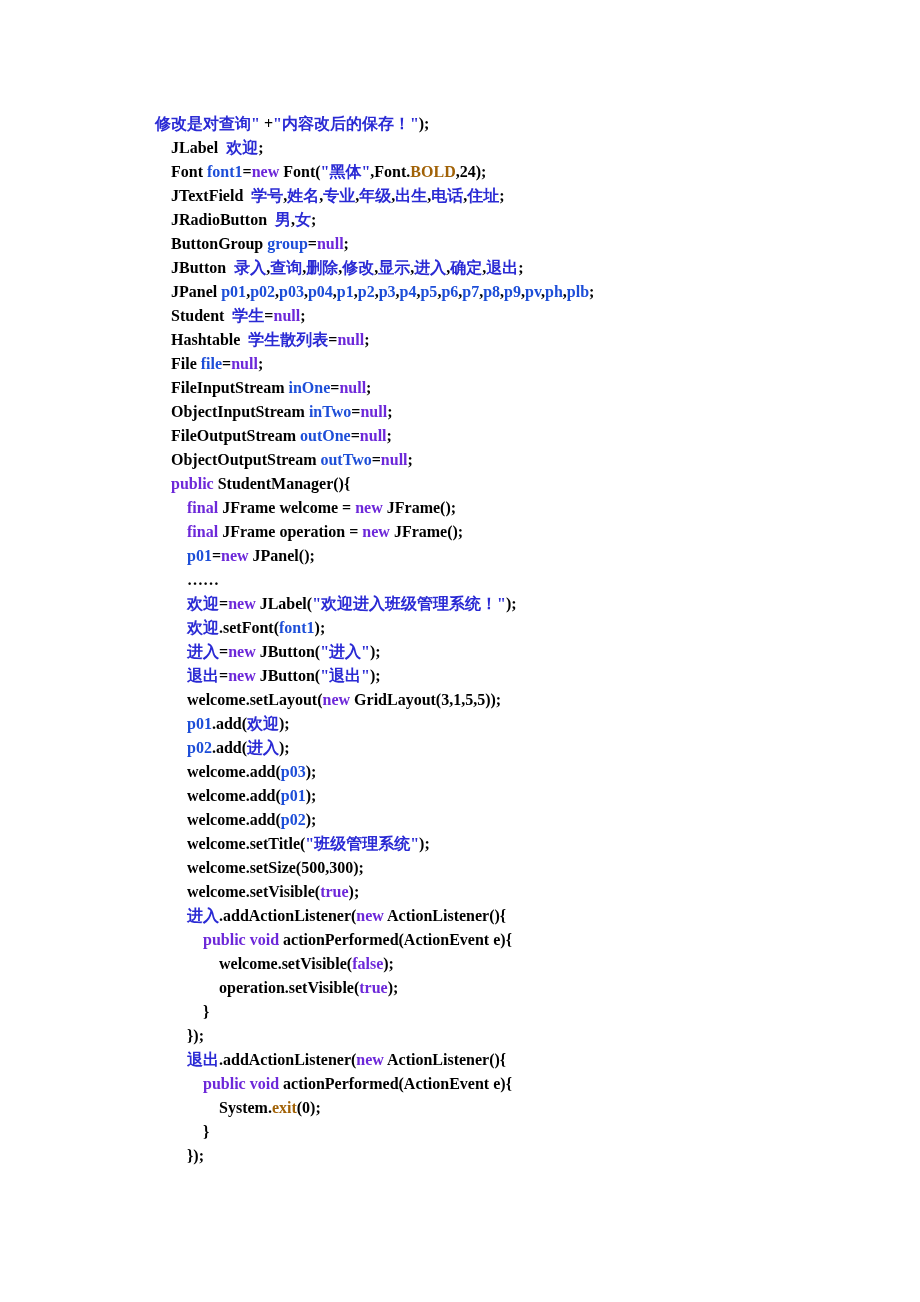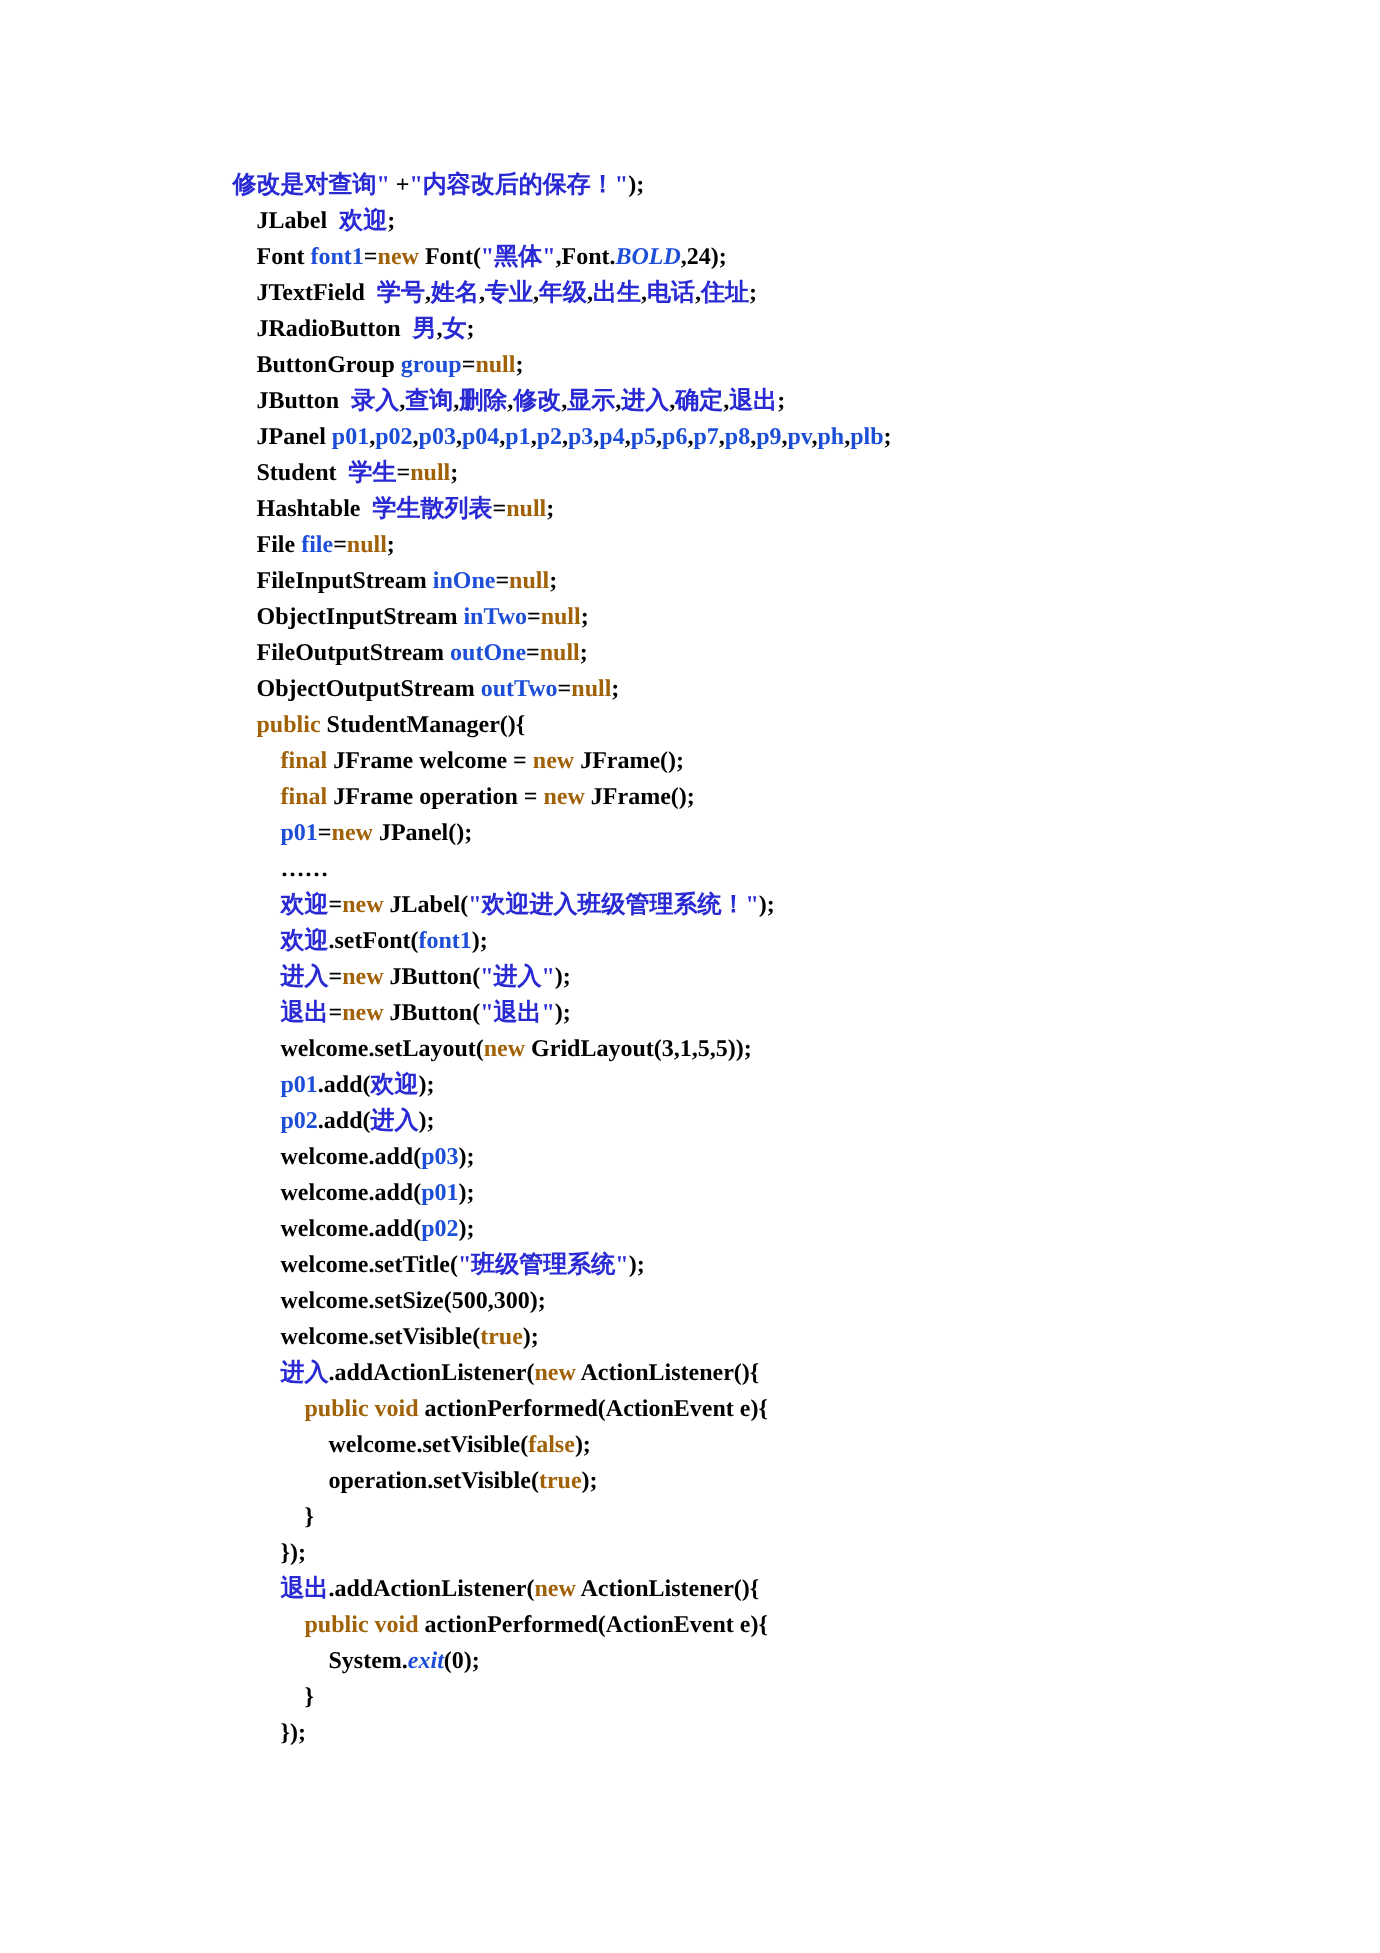--- a/index.html
+++ b/index.html
@@ -18,22 +18,22 @@
   padding:112px 0 0 0;
   box-sizing:border-box;
 }
 .code{
   padding-left:155px;
   white-space:pre;
   font-family:"Times New Roman","SimSun",serif;
 }
 
 .s{color:#2a2ad4;}           
-.k{color:#a16207;}           
-.i{color:#1d4ed8;font-style:italic;} 
+.k{color:#6d28d9;}           
+.i{color:#a16207;} 
 .t{color:#000;}              
 .v{color:#1d4ed8;}
 .line{min-height:24px;}
 </style>
 </head>
 <body>
 
 <div class="page">
   <div class="code" id="code-container"><div class="line"><span class="s">修改是对查询" </span><span class="t">+</span><span class="s">"内容改后的保存！"</span><span class="t">);</span></div><div class="line">    <span class="t">JLabel  </span><span class="s">欢迎</span><span class="t">;</span></div><div class="line">    <span class="t">Font </span><span class="v">font1</span><span class="t">=</span><span class="k">new</span><span class="t"> Font(</span><span class="s">"黑体"</span><span class="t">,Font.</span><span class="i">BOLD</span><span class="t">,24);</span></div><div class="line">    <span class="t">JTextField  </span><span class="s">学号</span><span class="t">,</span><span class="s">姓名</span><span class="t">,</span><span class="s">专业</span><span class="t">,</span><span class="s">年级</span><span class="t">,</span><span class="s">出生</span><span class="t">,</span><span class="s">电话</span><span class="t">,</span><span class="s">住址</span><span class="t">;</span></div><div class="line">    <span class="t">JRadioButton  </span><span class="s">男</span><span class="t">,</span><span class="s">女</span><span class="t">;</span></div><div class="line">    <span class="t">ButtonGroup </span><span class="v">group</span><span class="t">=</span><span class="k">null</span><span class="t">;</span></div><div class="line">    <span class="t">JButton  </span><span class="s">录入</span><span class="t">,</span><span class="s">查询</span><span class="t">,</span><span class="s">删除</span><span class="t">,</span><span class="s">修改</span><span class="t">,</span><span class="s">显示</span><span class="t">,</span><span class="s">进入</span><span class="t">,</span><span class="s">确定</span><span class="t">,</span><span class="s">退出</span><span class="t">;</span></div><div class="line">    <span class="t">JPanel </span><span class="v">p01</span><span class="t">,</span><span class="v">p02</span><span class="t">,</span><span class="v">p03</span><span class="t">,</span><span class="v">p04</span><span class="t">,</span><span class="v">p1</span><span class="t">,</span><span class="v">p2</span><span class="t">,</span><span class="v">p3</span><span class="t">,</span><span class="v">p4</span><span class="t">,</span><span class="v">p5</span><span class="t">,</span><span class="v">p6</span><span class="t">,</span><span class="v">p7</span><span class="t">,</span><span class="v">p8</span><span class="t">,</span><span class="v">p9</span><span class="t">,</span><span class="v">pv</span><span class="t">,</span><span class="v">ph</span><span class="t">,</span><span class="v">plb</span><span class="t">;</span></div><div class="line">    <span class="t">Student  </span><span class="s">学生</span><span class="t">=</span><span class="k">null</span><span class="t">;</span></div><div class="line">    <span class="t">Hashtable  </span><span class="s">学生散列表</span><span class="t">=</span><span class="k">null</span><span class="t">;</span></div><div class="line">    <span class="t">File </span><span class="v">file</span><span class="t">=</span><span class="k">null</span><span class="t">;</span></div><div class="line">    <span class="t">FileInputStream </span><span class="v">inOne</span><span class="t">=</span><span class="k">null</span><span class="t">;</span></div><div class="line">    <span class="t">ObjectInputStream </span><span class="v">inTwo</span><span class="t">=</span><span class="k">null</span><span class="t">;</span></div><div class="line">    <span class="t">FileOutputStream </span><span class="v">outOne</span><span class="t">=</span><span class="k">null</span><span class="t">;</span></div><div class="line">    <span class="t">ObjectOutputStream </span><span class="v">outTwo</span><span class="t">=</span><span class="k">null</span><span class="t">;</span></div><div class="line">    <span class="k">public</span><span class="t"> StudentManager(){</span></div><div class="line">        <span class="k">final</span><span class="t"> JFrame welcome = </span><span class="k">new</span><span class="t"> JFrame();</span></div><div class="line">        <span class="k">final</span><span class="t"> JFrame operation = </span><span class="k">new</span><span class="t"> JFrame();</span></div><div class="line">        <span class="v">p01</span><span class="t">=</span><span class="k">new</span><span class="t"> JPanel();</span></div><div class="line">        <span class="t">……</span></div><div class="line">        <span class="s">欢迎</span><span class="t">=</span><span class="k">new</span><span class="t"> JLabel(</span><span class="s">"欢迎进入班级管理系统！"</span><span class="t">);</span></div><div class="line">        <span class="s">欢迎</span><span class="t">.setFont(</span><span class="v">font1</span><span class="t">);</span></div><div class="line">        <span class="s">进入</span><span class="t">=</span><span class="k">new</span><span class="t"> JButton(</span><span class="s">"进入"</span><span class="t">);</span></div><div class="line">        <span class="s">退出</span><span class="t">=</span><span class="k">new</span><span class="t"> JButton(</span><span class="s">"退出"</span><span class="t">);</span></div><div class="line">        <span class="t">welcome.setLayout(</span><span class="k">new</span><span class="t"> GridLayout(3,1,5,5));</span></div><div class="line">        <span class="v">p01</span><span class="t">.add(</span><span class="s">欢迎</span><span class="t">);</span></div><div class="line">        <span class="v">p02</span><span class="t">.add(</span><span class="s">进入</span><span class="t">);</span></div><div class="line">        <span class="t">welcome.add(</span><span class="v">p03</span><span class="t">);</span></div><div class="line">        <span class="t">welcome.add(</span><span class="v">p01</span><span class="t">);</span></div><div class="line">        <span class="t">welcome.add(</span><span class="v">p02</span><span class="t">);</span></div><div class="line">        <span class="t">welcome.setTitle(</span><span class="s">"班级管理系统"</span><span class="t">);</span></div><div class="line">        <span class="t">welcome.setSize(500,300);</span></div><div class="line">        <span class="t">welcome.setVisible(</span><span class="k">true</span><span class="t">);</span></div><div class="line">        <span class="s">进入</span><span class="t">.addActionListener(</span><span class="k">new</span><span class="t"> ActionListener(){</span></div><div class="line">            <span class="k">public</span><span class="t"> </span><span class="k">void</span><span class="t"> actionPerformed(ActionEvent e){</span></div><div class="line">                <span class="t">welcome.setVisible(</span><span class="k">false</span><span class="t">);</span></div><div class="line">                <span class="t">operation.setVisible(</span><span class="k">true</span><span class="t">);</span></div><div class="line">            <span class="t">}</span></div><div class="line">        <span class="t">});</span></div><div class="line">        <span class="s">退出</span><span class="t">.addActionListener(</span><span class="k">new</span><span class="t"> ActionListener(){</span></div><div class="line">            <span class="k">public</span><span class="t"> </span><span class="k">void</span><span class="t"> actionPerformed(ActionEvent e){</span></div><div class="line">                <span class="t">System.</span><span class="i">exit</span><span class="t">(0);</span></div><div class="line">            <span class="t">}</span></div><div class="line">        <span class="t">});</span></div></div>
 </div>

